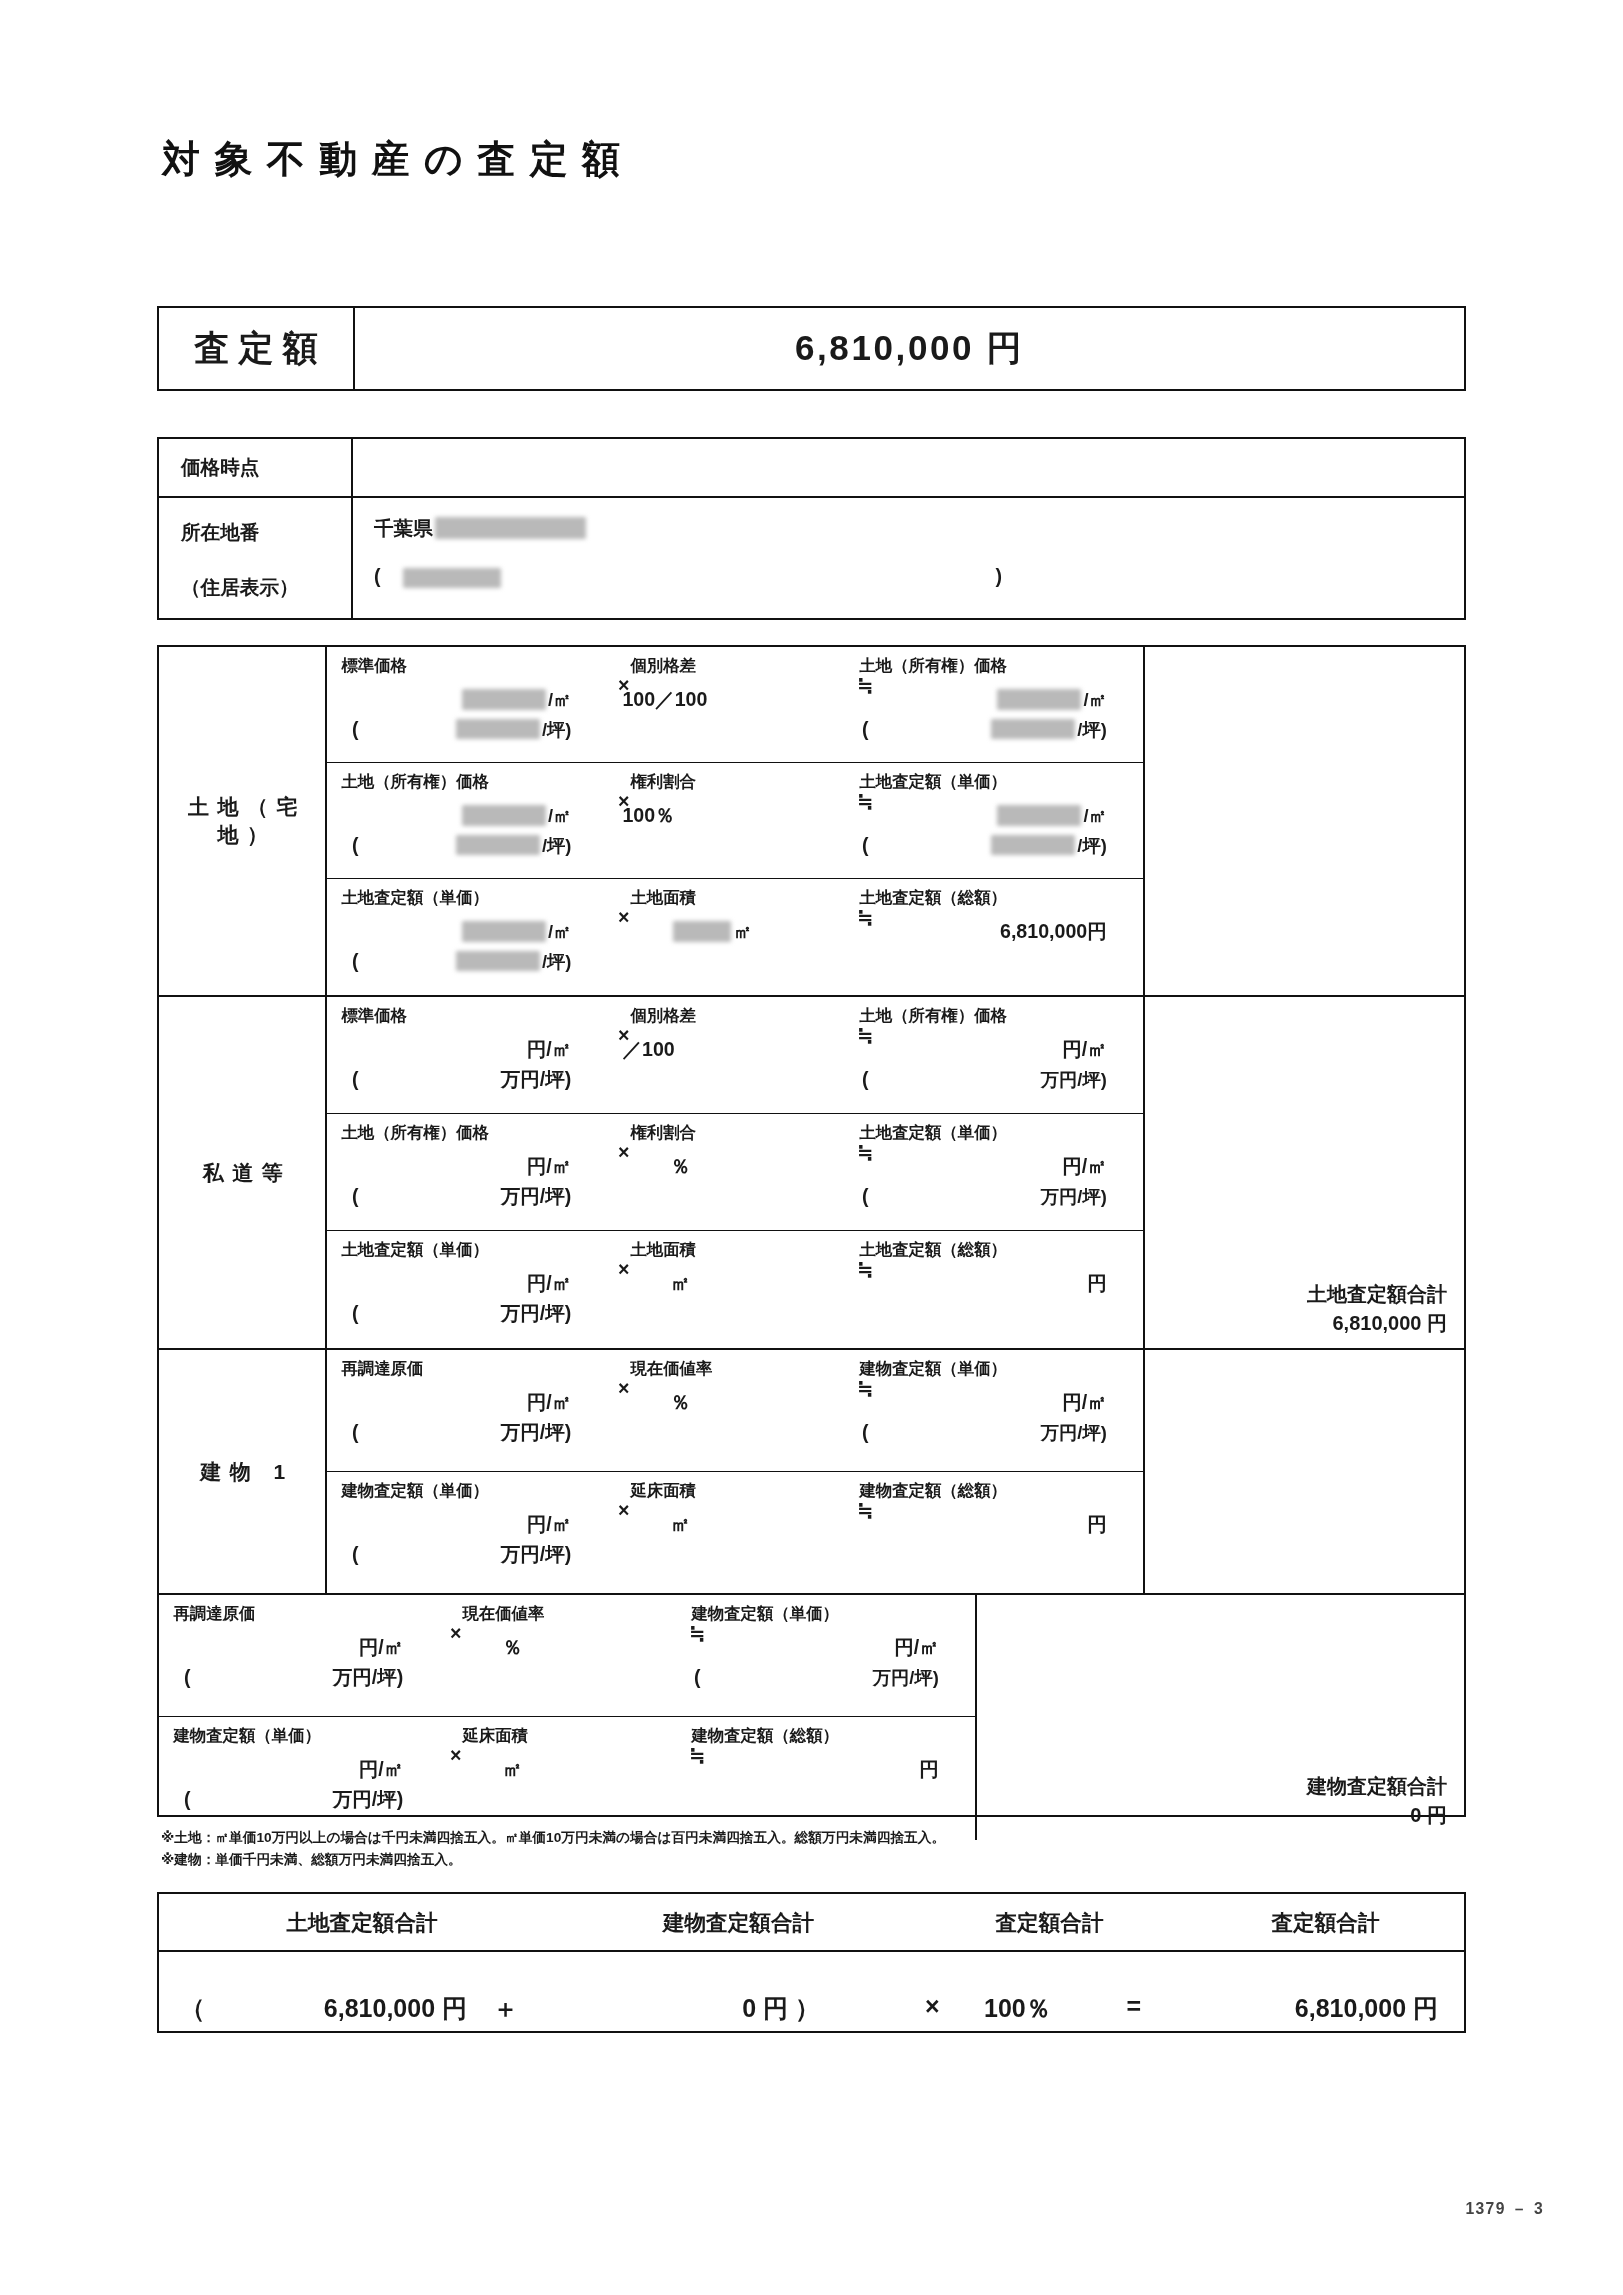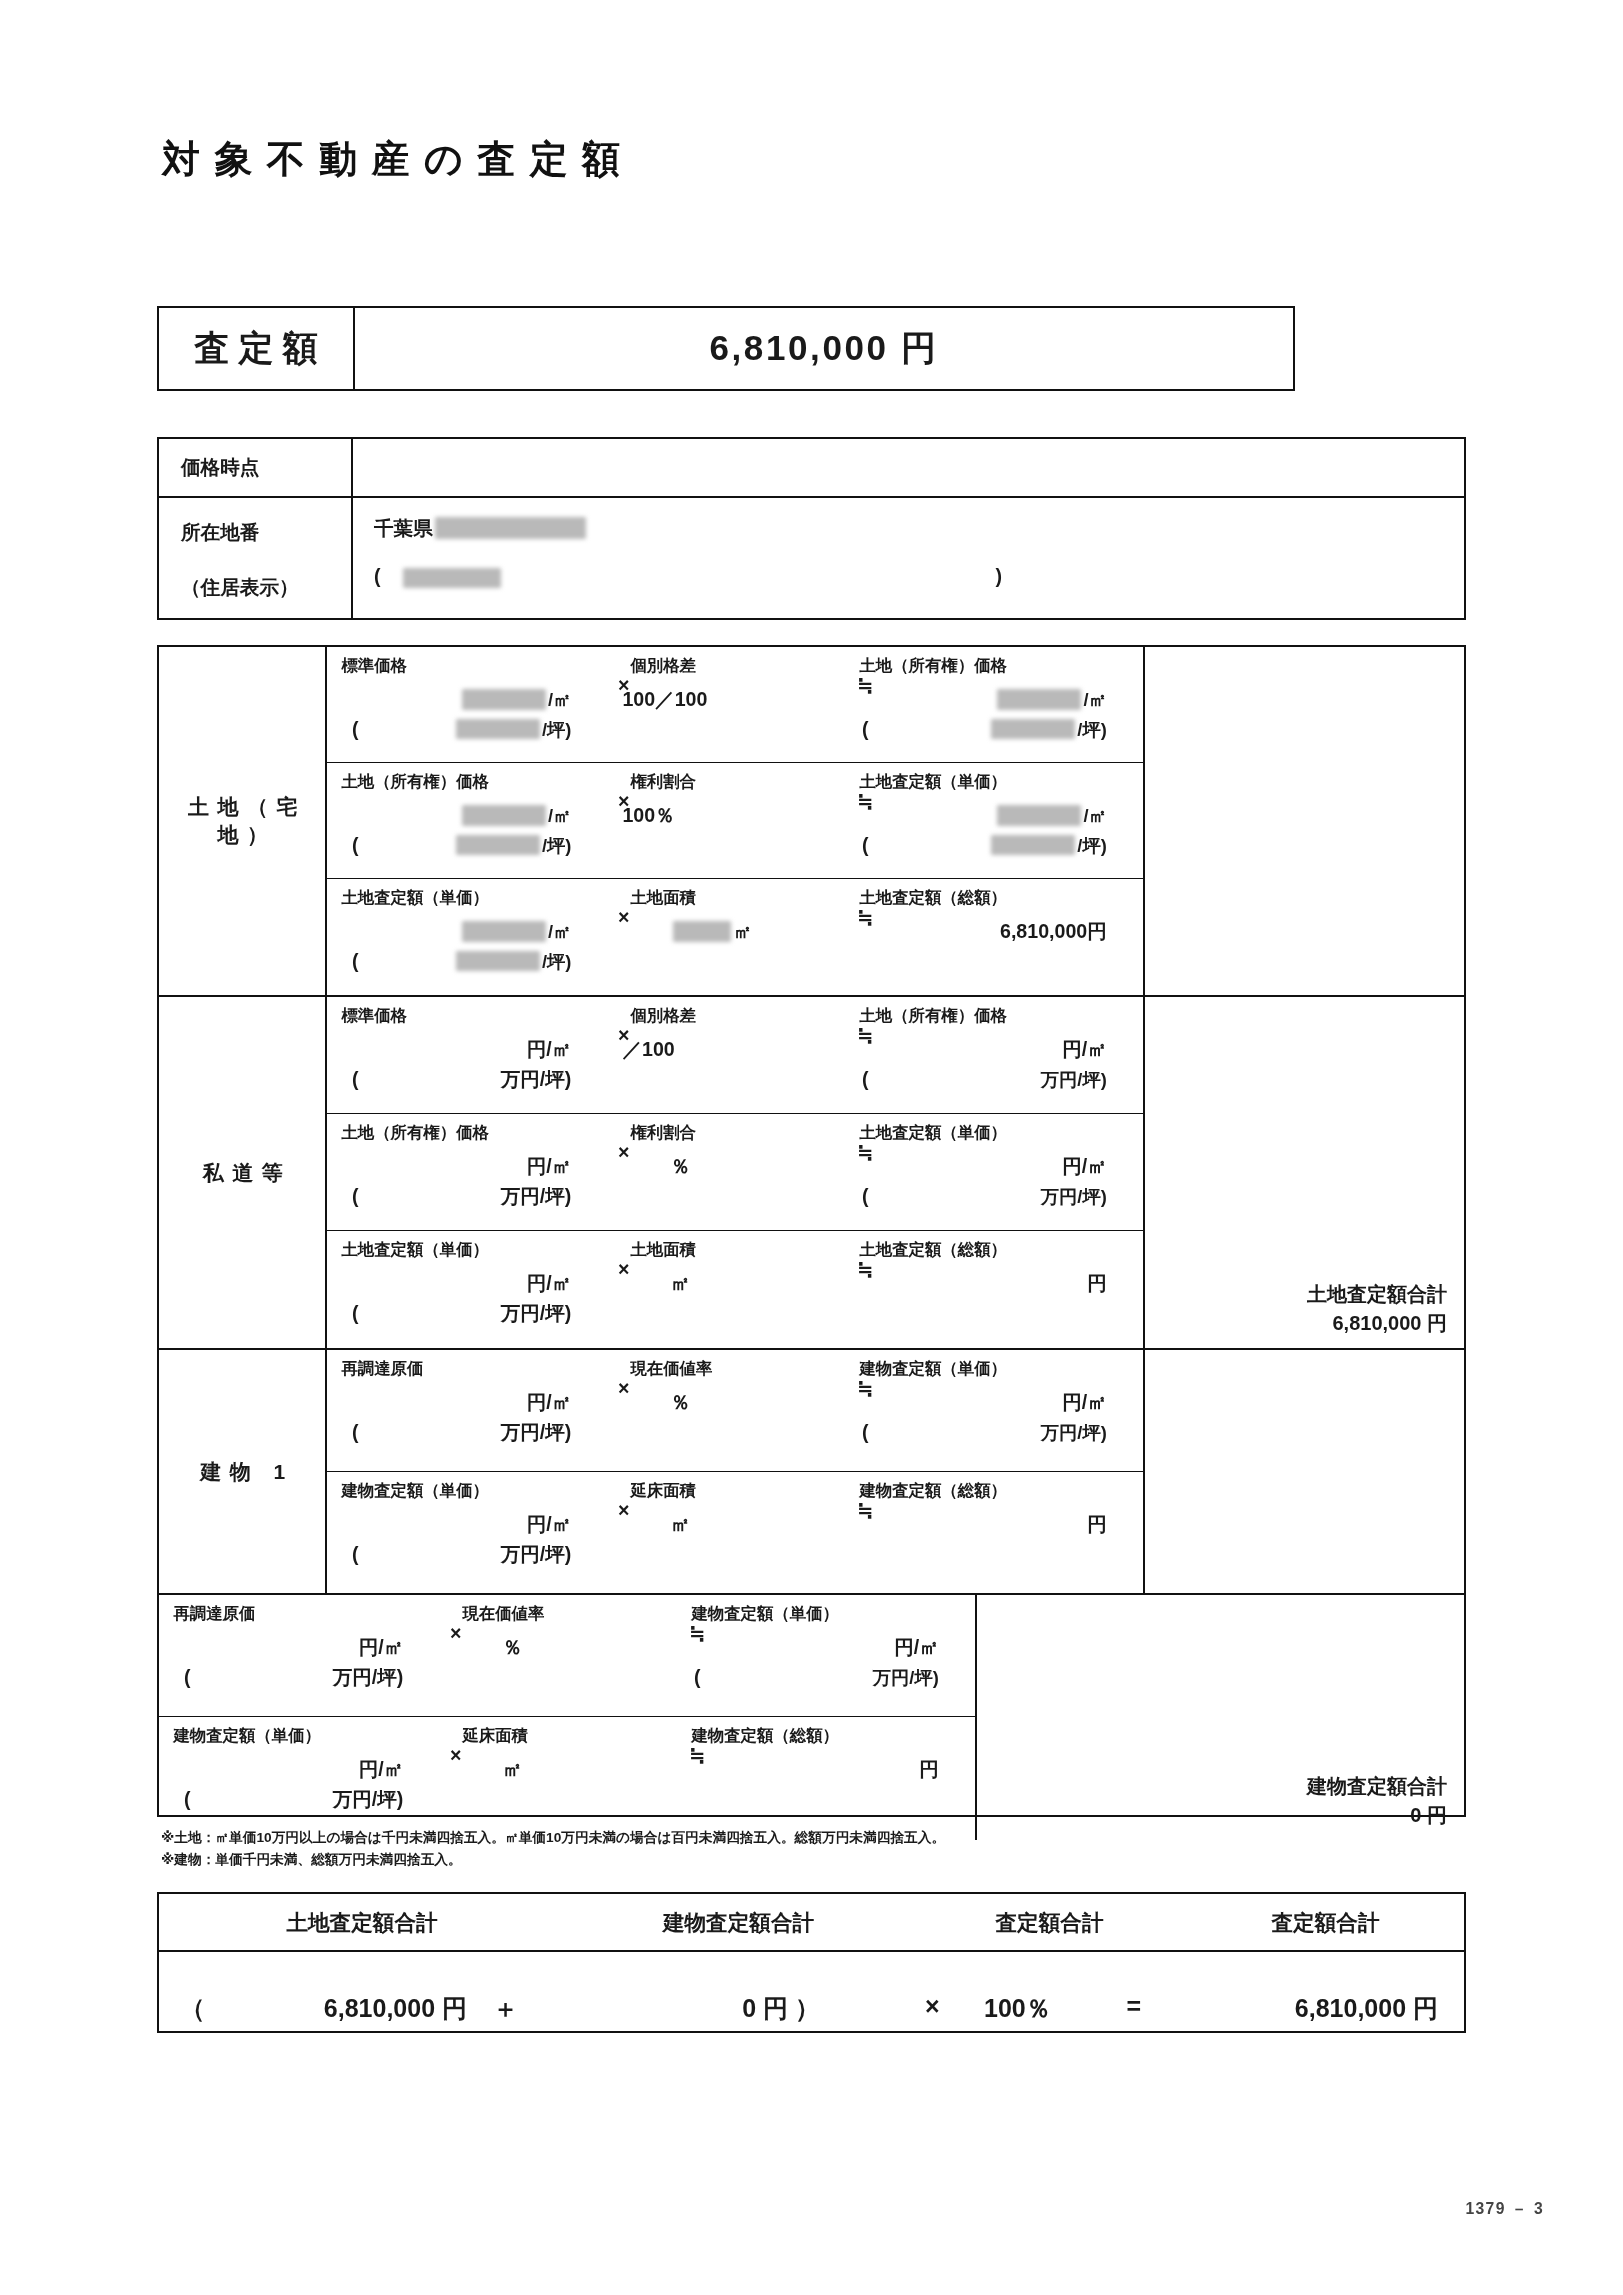--- a/index.html
+++ b/index.html
@@ -38,21 +38,21 @@
     position: absolute;
     border: 2.6px solid #111;
     box-sizing: border-box;
     background: #fff;
   }
 
   
   #assess-box {
     left: 157px;
     top: 306px;
-    width: 1138px;
+    width: 1309px;
     height: 85px;
     display: flex;
     text-align: right;
   }
   #assess-box .label-cell {
     width: 196px;
     border-right: 2px solid #111;
     display: flex;
     align-items: center;
     justify-content: center;

